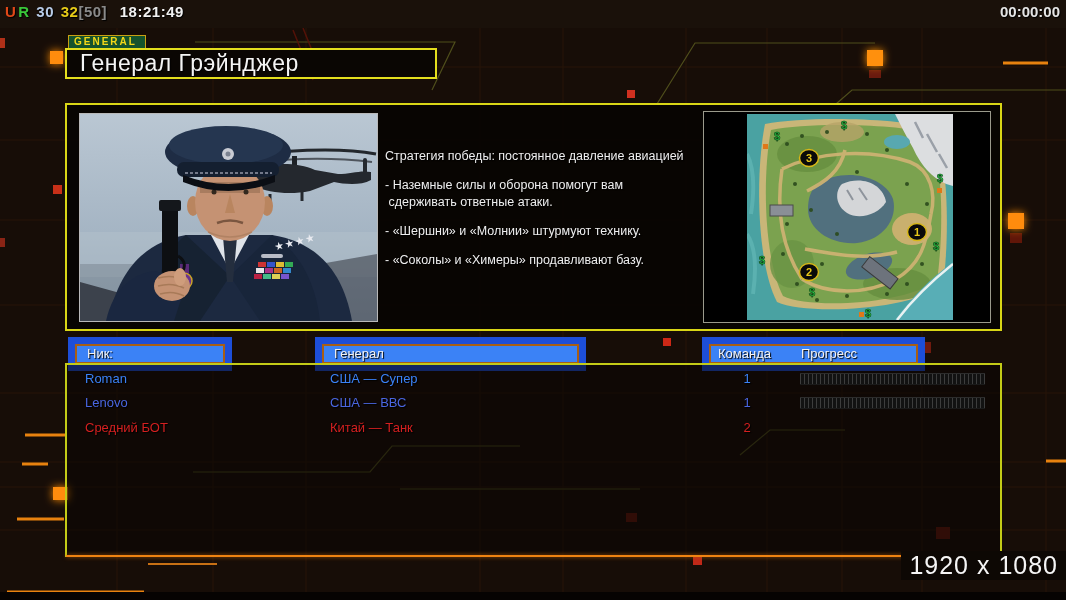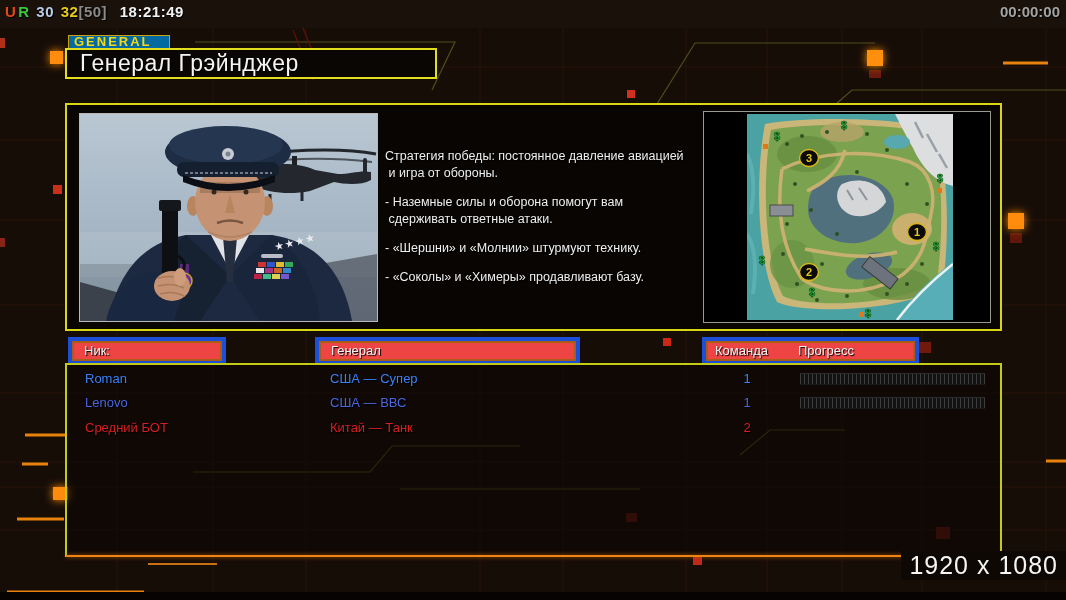--- a/index.html
+++ b/index.html
@@ -9,47 +9,47 @@
 
   
   #bg-circuit{position:absolute;left:0;top:0;z-index:0;}
 
   
   #top-bar{position:absolute;left:0;top:0;width:1066px;height:28px;background:#1a110a;z-index:3;text-align:right;}
   #status-left{position:absolute;left:5px;top:3px;font-size:15px;font-weight:bold;letter-spacing:.5px;
     text-shadow:1px 1px 1px #000;}
   #status-left span{margin-right:2px;}
   #status-clock{color:#f2f2f2;margin-left:6px;}
-  #match-timer{position:absolute;right:6px;top:3px;font-size:15px;font-weight:bold;color:#a3a3a3;
+  #match-timer{position:absolute;right:6px;top:3px;font-size:15px;font-weight:bold;color:#e5e5e5;
     text-shadow:1px 1px 1px #000;}
   #bottom-bar{position:absolute;left:0;top:592px;width:1066px;height:8px;background:#060302;z-index:3;}
 
   
-  #general-tab{position:absolute;left:68px;top:35px;height:11px;padding:1px 17px 0 5px;
-    background:#0369a1;border:1px solid #c9a013;color:#f2d818;font-size:13px;font-weight:bold;
+  #general-tab{position:absolute;left:68px;top:35px;height:11px;padding:1px 8px 0 5px;
+    background:#14532d;border:1px solid #c9a013;color:#f2d818;font-size:10px;font-weight:bold;
     letter-spacing:2px;line-height:10px;z-index:4;}
   #title-box{position:absolute;left:65px;top:48px;width:368px;height:27px;background:#0a0603;
     border:2px solid #e3de1d;z-index:4;}
   #title-text{position:absolute;left:13px;top:0;line-height:27px;font-size:23px;color:#f4f4f4;
     letter-spacing:.5px;text-shadow:1px 1px 1px #000;}
 
   
   #briefing-panel{position:absolute;left:65px;top:103px;width:933px;height:224px;
     background:rgba(8,4,2,.92);border:2px solid #d9d616;z-index:4;}
   #portrait-frame{position:absolute;left:12px;top:8px;width:297px;height:207px;
     border:1px solid #b9b9b9;background:#9fb0bf;}
   #strategy-text{position:absolute;left:318px;top:44px;width:320px;color:#efefef;font-size:12.5px;}
   .briefing-line{height:17px;white-space:pre;text-shadow:1px 1px 1px #000;}
   .briefing-line:empty{height:12px;}
   #minimap-panel{position:absolute;left:636px;top:6px;width:286px;height:210px;background:#000;
     border:1px solid #9a9a8c;}
   #minimap{position:absolute;left:43px;top:2px;}
 
   
-  .hdr-box{position:absolute;top:337px;height:20px;background:#ef4444;border:4px solid #1d4ed8;
+  .hdr-box{position:absolute;top:337px;height:20px;background:#3b82f6;border:7px solid #1d4ed8;
     box-shadow:inset 0 0 0 2px #a85e14;z-index:4;color:#f2f2f2;font-size:13px;line-height:20px;}
   #hdr-nick{left:68px;width:150px;}
   #hdr-general{left:315px;width:213px;padding-left:44px;}
   #hdr-team-progress{left:702px;width:209px;}
   .hdr-label{position:absolute;top:0;white-space:nowrap;text-shadow:1px 1px 1px #000;}
 
   
   #players-panel{position:absolute;left:65px;top:363px;width:933px;height:190px;
     background:rgba(10,6,3,.55);border:2px solid #c3cb17;z-index:4;}
   .player-row{position:absolute;left:0;width:929px;height:24px;font-size:13px;line-height:20px;}
@@ -256,21 +256,20 @@
           <path d="M98,142 q11,7 3,18" stroke="#0d0f12" stroke-width="3" fill="none"></path>
         </g>
         <ellipse cx="92" cy="172" rx="18" ry="15" fill="#c59273"></ellipse>
         <path d="M78,164 q14,-4 26,2 M78,172 q14,-4 26,2 M80,180 q13,-4 24,2" stroke="#a87a58" stroke-width="1.5" fill="none"></path>
         <ellipse cx="100" cy="163" rx="6" ry="9" fill="#cf9d7c"></ellipse>
       </svg>
     </div>
 
     <div id="strategy-text">
       <div class="briefing-line">Стратегия победы: постоянное давление авиацией</div>
-      <div class="briefing-line"> и игра от обороны.</div>
       <div class="briefing-line"></div>
       <div class="briefing-line">- Наземные силы и оборона помогут вам</div>
       <div class="briefing-line"> сдерживать ответные атаки.</div>
       <div class="briefing-line"></div>
       <div class="briefing-line">- «Шершни» и «Молнии» штурмуют технику.</div>
       <div class="briefing-line"></div>
       <div class="briefing-line">- «Соколы» и «Химеры» продавливают базу.</div>
     </div>
 
     <div id="minimap-panel">

